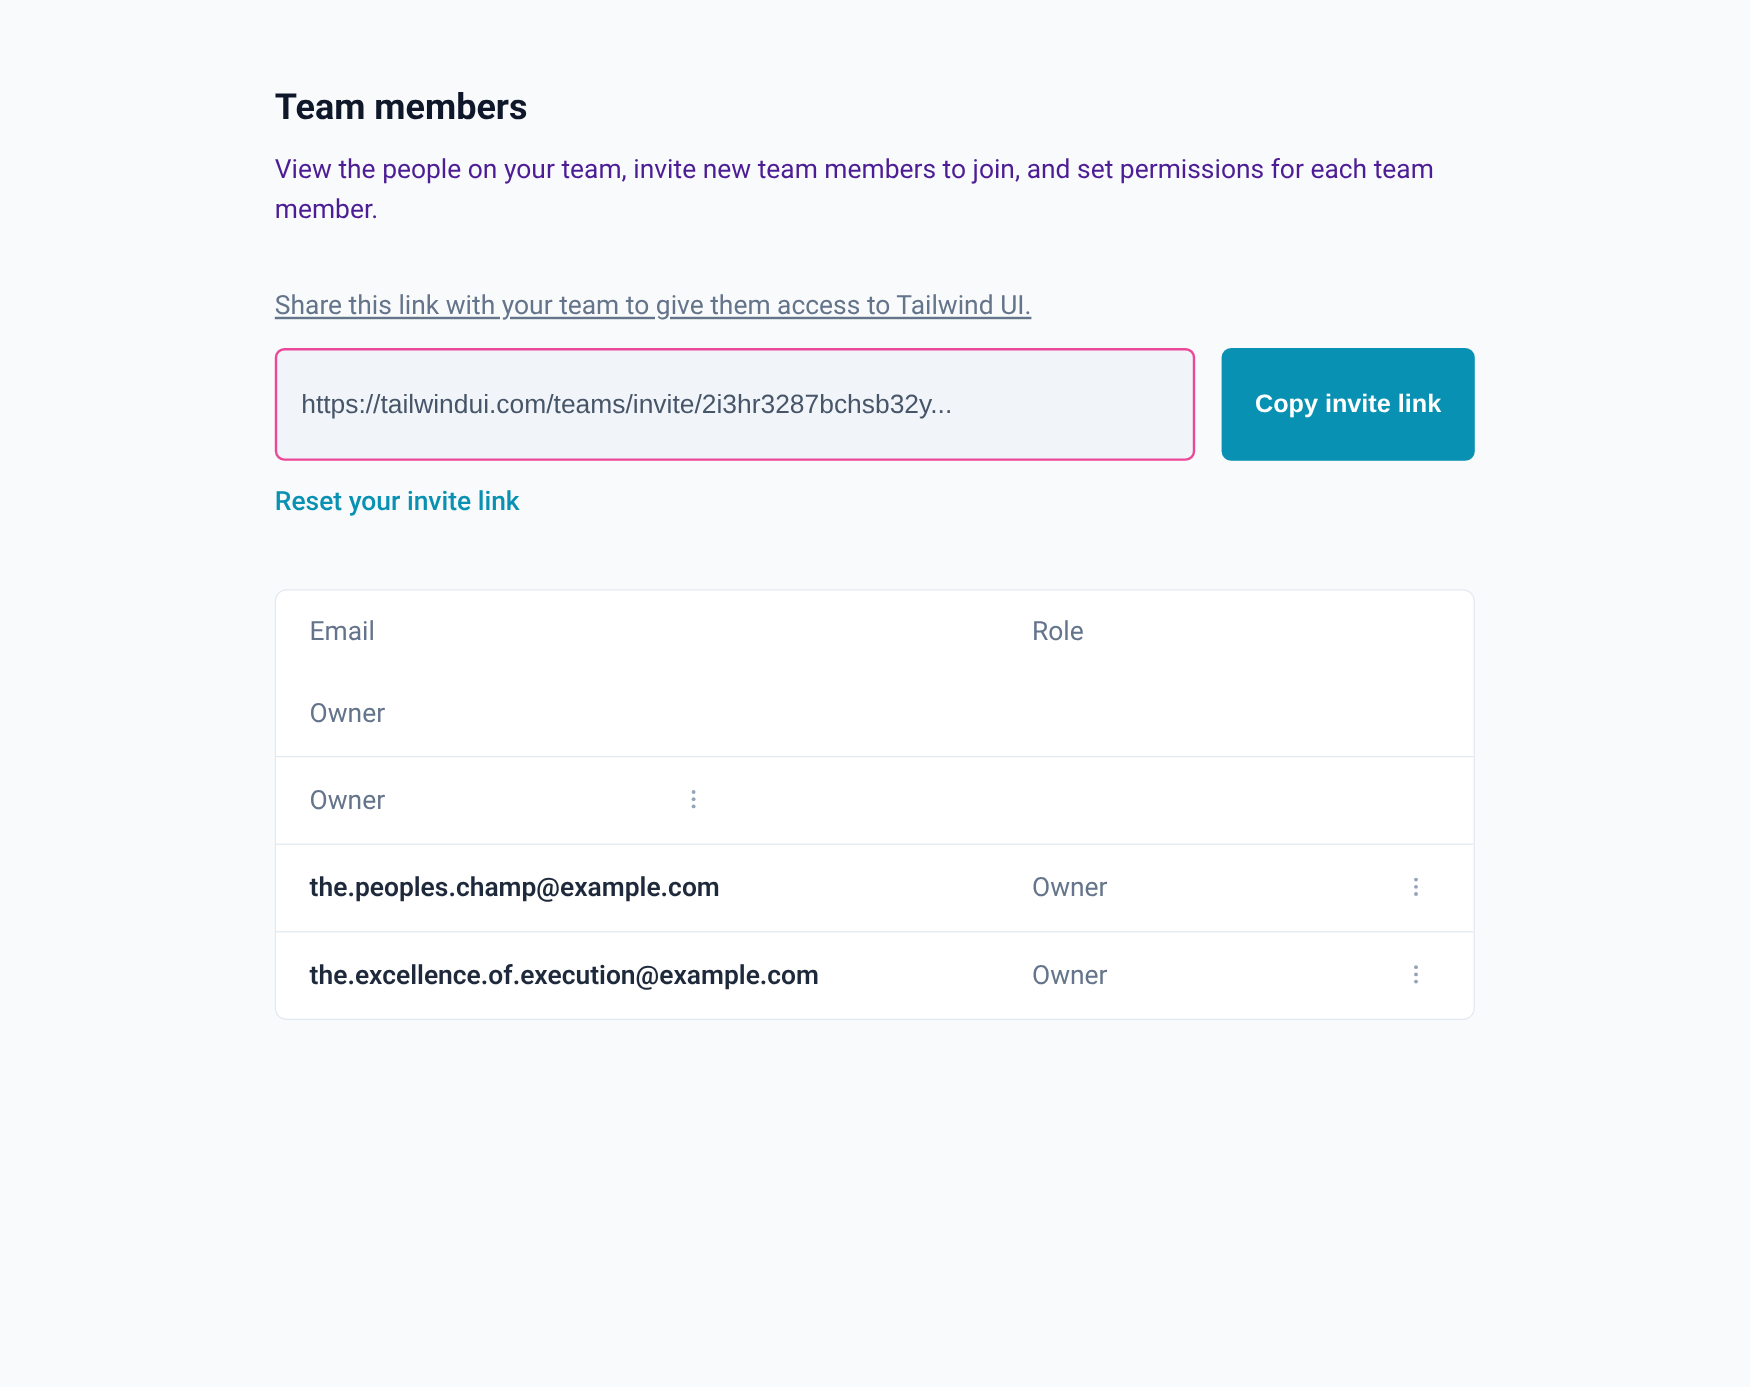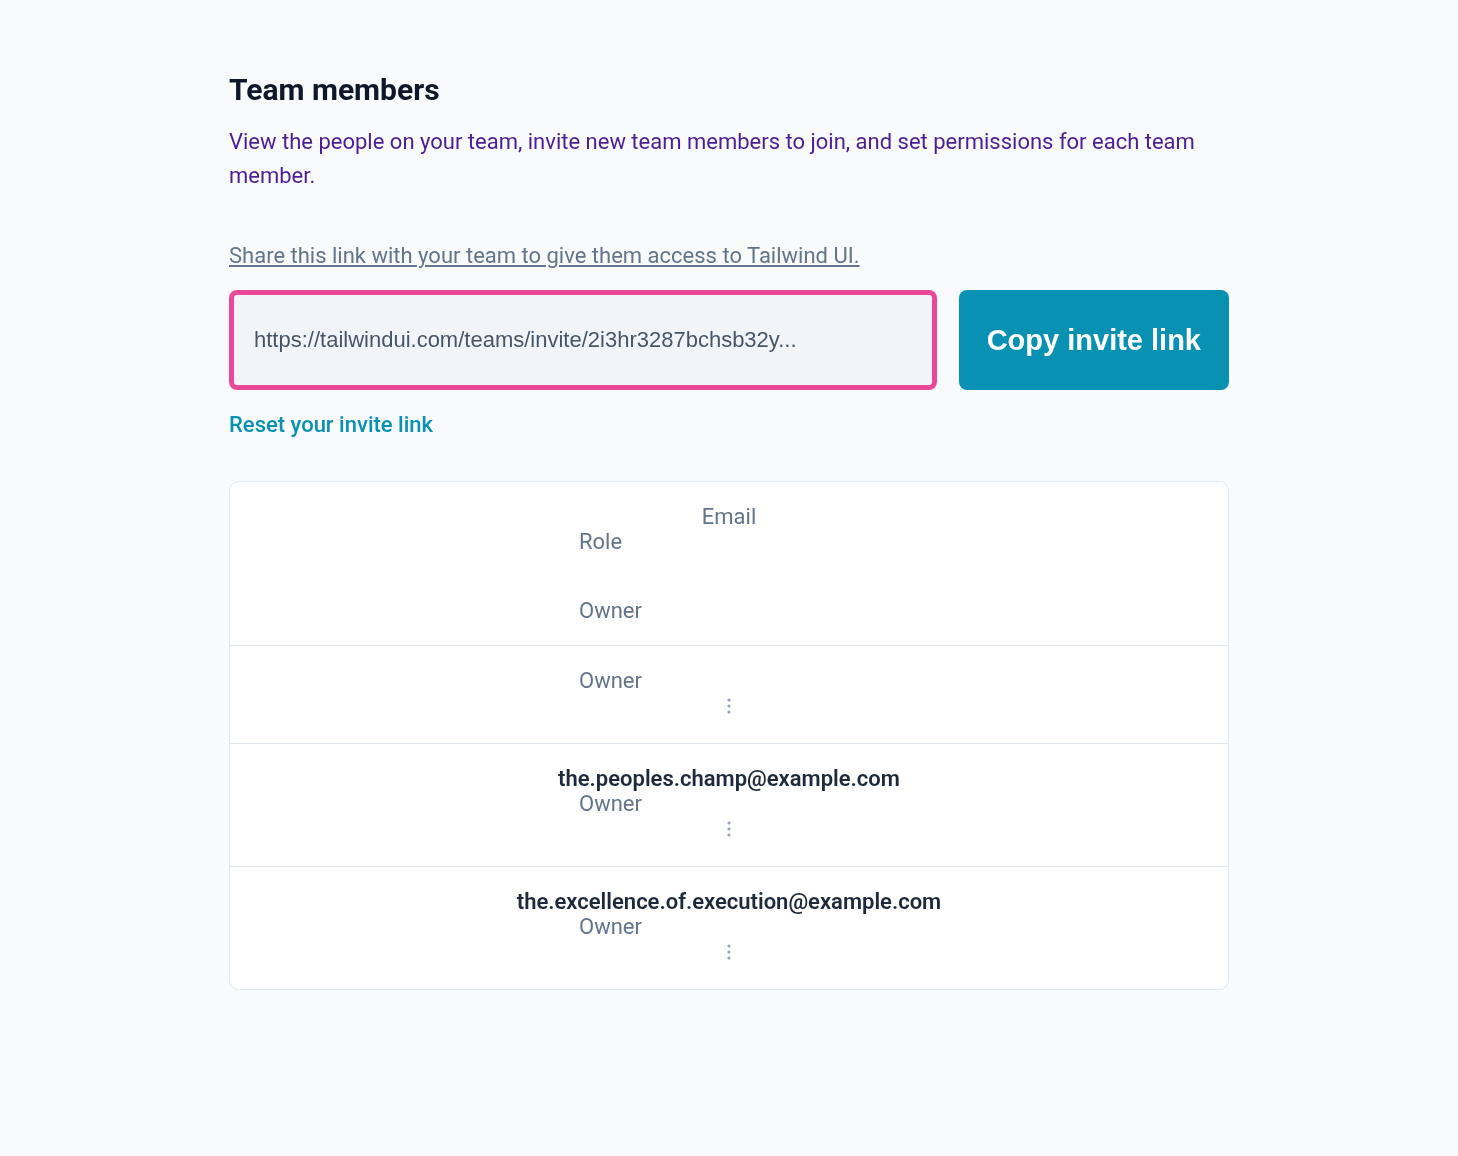--- a/index.html
+++ b/index.html
@@ -38,62 +38,61 @@
     }
     .invite-row {
       display: flex;
       gap: 22px;
       align-items: stretch;
       margin-bottom: 22px;
     }
     .invite-input {
       flex: 1;
       background: #f1f5f9;
-      border: 5px solid #ec4899;
+      border: 2px solid #ec4899;
       border-radius: 8px;
       padding: 32px 20px;
       font-size: 22px;
       color: #475569;
       outline: none;
       min-width: 0;
       white-space: nowrap;
       overflow: hidden;
       text-overflow: ellipsis;
     }
     .copy-btn {
       background: #0891b2;
       color: #ffffff;
       border: none;
       border-radius: 8px;
-      font-size: 29px;
+      font-size: 21px;
       font-weight: 600;
       padding: 16px 28px;
       cursor: pointer;
     }
     .reset-link {
       display: inline-block;
       color: #0891b2;
       font-size: 22px;
       font-weight: 500;
       text-decoration: none;
       cursor: pointer;
-      margin-bottom: 44px;
+      margin-bottom: 60px;
     }
     .card {
       background: #ffffff;
       border: 1px solid #e2e8f0;
       border-radius: 10px;
       overflow: hidden;
     }
     .row {
       display: flex;
       align-items: center;
       padding: 22px 28px;
       border-top: 1px solid #e2e8f0;
-      flex-direction: column;
     }
     .row:first-child {
       border-top: none;
     }
     .col-email {
       flex: 1;
       min-width: 0;
     }
     .col-role {
       width: 300px;

